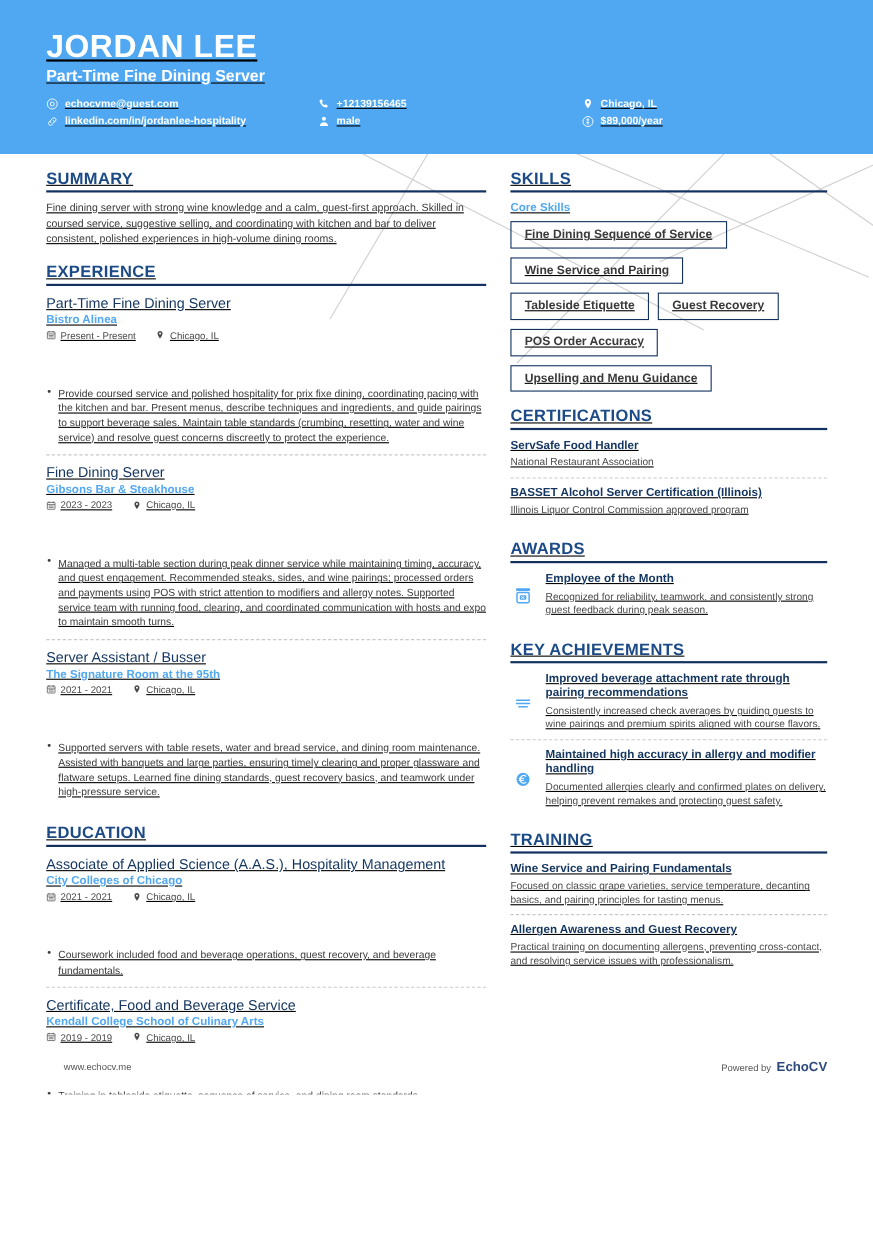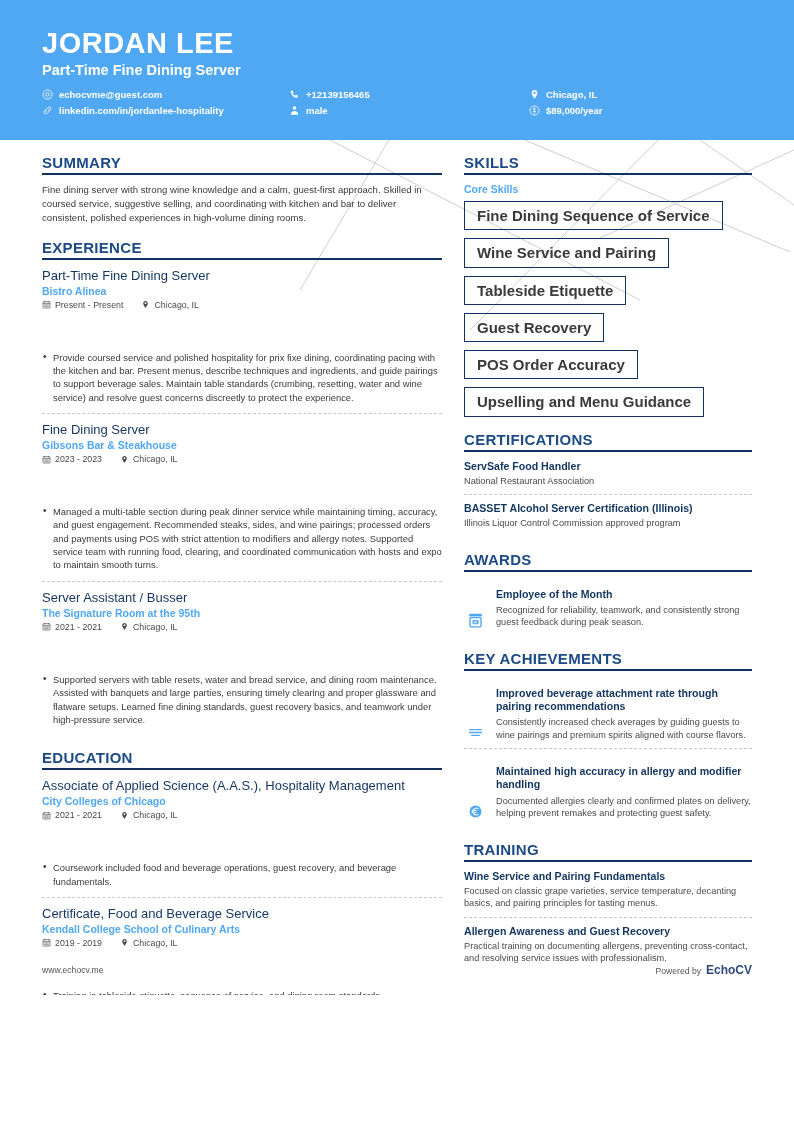--- a/index.html
+++ b/index.html
@@ -6,20 +6,21 @@
   html, body {
     width:794px; height:1123px;
     font-family:"Liberation Sans", sans-serif;
     background:#ffffff;
   }
   .page {
     position:relative;
     width:794px; height:995px;
     background:#ffffff;
     overflow:hidden;
+    text-decoration:underline;
   }
   
   .watermark { position:absolute; inset:0; pointer-events:none; z-index:0; }
 
   
   .header {
     position:relative; z-index:2;
     background:#51a8f2;
     color:#ffffff;
     padding:28px 42px 14px 42px;
@@ -76,37 +77,37 @@
   .lang-name { font-size:11px; font-weight:bold; color:#13355f; }
   .dots { display:flex; gap:3px; }
   .dot { width:5px; height:5px; border-radius:50%; background:#51a8f2; }
   .dot.off { background:#d3dce6; }
 
   
   .subhead { font-size:10.5px; font-weight:bold; color:#51a8f2; margin-bottom:6px; }
   .tags { display:flex; flex-wrap:wrap; gap:8px 8px; }
   .tag {
     border:1.3px solid #12315e; padding:5px 12px;
-    font-size:15px; font-weight:bold; color:#3a3a3a;
+    font-size:11px; font-weight:bold; color:#3a3a3a;
     white-space:nowrap; line-height:1.15;
   }
 
   .r-entry { padding-bottom:7px; margin-bottom:7px; border-bottom:1px dashed #c9c9c9; }
   .r-entry.last { border-bottom:none; }
   .r-title { font-size:10.6px; font-weight:bold; color:#13355f; line-height:1.25; margin-bottom:2px; }
   .r-sub { font-size:9.2px; color:#4a4a4a; line-height:1.35; }
 
-  .ico-row { display:flex; gap:10px; align-items:flex-end;margin-top:16px; }
+  .ico-row { display:flex; gap:10px; align-items:center; }
   .ico-box { width:22px; flex:0 0 22px; padding-top:3px; display:flex; justify-content:center; }
   .ico-body { flex:1 1 auto; }
   .ico-body .r-title { margin-bottom:3px; }
 
   
   .footer {
-    position:absolute; left:0; right:0; bottom:0; z-index:2;
+    position:absolute; left:16px; right:0; bottom:0; z-index:2;
     display:flex; justify-content:space-between; align-items:center;
     padding:0 42px 18px 42px;
     font-size:8.6px; color:#55555a;
   }
   .footer .brand { font-size:12px; font-weight:bold; color:#2f4a7a; }
   .footer .powered { display:flex; align-items:baseline; gap:5px; }
 </style>
 </head>
 <body>
 

